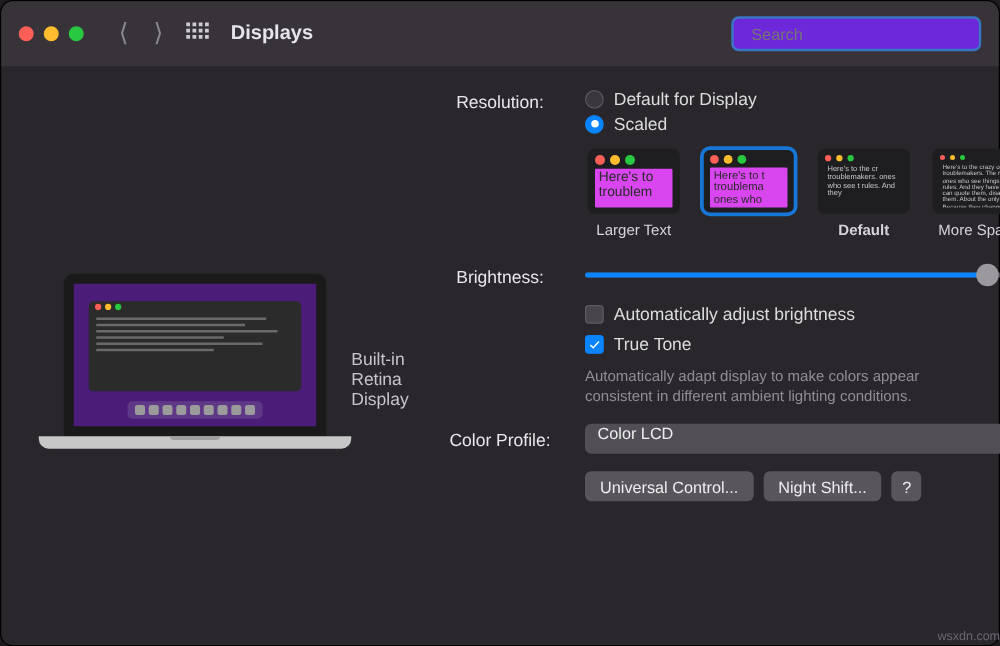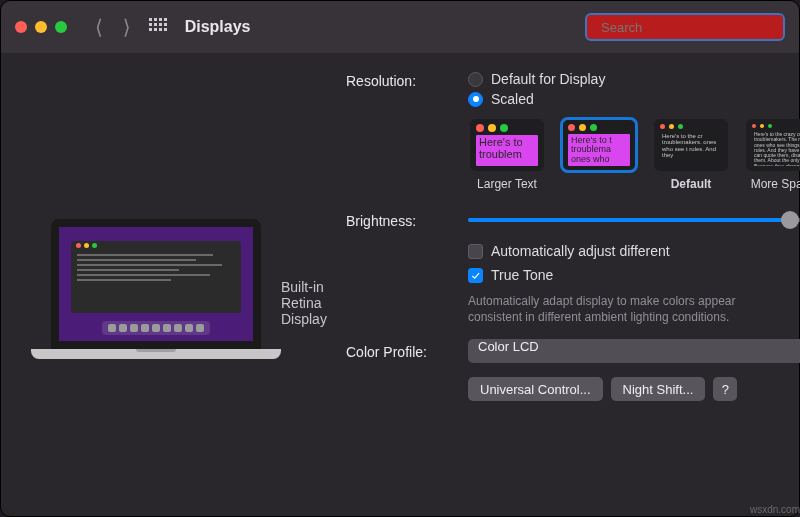--- a/index.html
+++ b/index.html
@@ -6,41 +6,41 @@
   body { width: 800px; height: 517px; background:#1e1c20; overflow:hidden; }
   .window { width:800px; height:517px; background:#2a272c; border-radius:10px; border:1px solid #000; display:flex; flex-direction:column; }
   .titlebar { height:52px; display:flex; align-items:center; padding:0 14px; background:#373339; border-top-left-radius:10px; border-top-right-radius:10px; }
   .traffic { display:flex; gap:8px; }
   .dot { width:12px; height:12px; border-radius:50%; }
   .nav { display:flex; gap:20px; margin-left:28px; }
   .chev { color:#8b878e; font-size:20px; line-height:1; cursor:default; }
   .grid-icon { margin-left:18px; width:18px; height:18px; display:grid; grid-template-columns:repeat(4,3px); grid-template-rows:repeat(3,3px); gap:2px; }
   .grid-icon span { background:#cfcbd2; }
   .title { margin-left:18px; color:#e8e5eb; font-size:16px; font-weight:600; }
-  .search { margin-left:auto; width:200px; height:28px; border:2px solid #3a75c4; border-radius:6px; display:flex; align-items:center; padding:0 8px; background:#b91c1c; }
+  .search { margin-left:auto; width:200px; height:28px; border:2px solid #3a75c4; border-radius:6px; display:flex; align-items:center; padding:0 8px; background:#6d28d9; }
   .search svg { width:14px; height:14px; stroke:#8b878e; fill:none; stroke-width:2; }
   .search input { flex:1; background:transparent; border:0; outline:0; color:#bbb; font-size:13px; margin-left:6px; }
   .content { flex:1; display:flex; }
   .sidebar { width:345px; padding:28px 30px 0 30px; display:flex; flex-direction:row; align-items:center; }
   .laptop-wrap { width:250px; height:160px; position:relative; }
   .screen { width:210px; height:130px; background:#4b1d78; border:8px solid #1a1a1a; border-radius:8px 8px 0 0; margin:0 auto; position:relative; overflow:hidden; }
   .screen .app { position:absolute; left:12px; top:14px; right:12px; bottom:28px; background:#2b2b2b; border-radius:4px; }
   .screen .tb { height:10px; display:flex; gap:3px; align-items:center; padding-left:5px;}
   .screen .tb span{ width:5px;height:5px;border-radius:50%; }
   .screen .lines span{ display:block; height:2px; background:#6a6a6a; margin:3px 6px; width:80%; }
   .dock { position:absolute; bottom:6px; left:50%; transform:translateX(-50%); display:flex; gap:3px; background:rgba(255,255,255,.12); padding:3px 6px; border-radius:4px;}
   .dock span{width:8px;height:8px;border-radius:2px;background:#9b9b9b;}
   .base{ width:250px; height:10px; background:#c7c7c7; border-radius:0 0 8px 8px; position:relative;}
   .base::after{content:"";position:absolute;top:0;left:50%;transform:translateX(-50%);width:40px;height:3px;background:#9f9f9f;border-radius:0 0 3px 3px;}
   .device-name{ margin-top:16px; width:220px; height:18px; background:#565358; border-radius:3px; filter:blur(2px);}
   .device-label{ margin-top:8px; color:#c8c4cc; font-size:14px; }
   .divider{ width:1px; background:#000; margin:8px 0;}
   .main { flex:1; padding:18px 20px 14px 0; color:#ddd; font-size:14px; display:flex; flex-direction:column; gap:10px;}
   .row{ display:flex; align-items:flex-start; gap:14px;}
-  .lab{ width:108px; text-align:left; color:#eae7ec; padding-top:2px;}
+  .lab{ width:108px; text-align:center; color:#eae7ec; padding-top:2px;}
   .radios{ display:flex; flex-direction:column; gap:4px;}
   .radio{ display:flex; align-items:center; gap:8px; cursor:pointer;}
   .r-outer{ width:15px; height:15px; border-radius:50%; border:1px solid #5a575d; background:#3a373d; display:flex; align-items:center; justify-content:center;}
   .r-outer.on{ background:#0a84ff; border-color:#0a84ff;}
   .r-outer.on::after{content:"";width:6px;height:6px;border-radius:50%;background:#fff;}
   .thumbs{ margin-left:122px; display:flex; gap:14px; margin-top:2px;}
   .thumb{ width:78px; display:flex; flex-direction:column; align-items:center; gap:6px;}
   .tprev{ width:74px; height:52px; background:#1e1d20; border-radius:6px; padding:5px 6px; display:flex; flex-direction:column; gap:3px; }
   .tprev.sel{ outline:3px solid #1677d6; outline-offset:-1px;}
   .tdots{ display:flex; gap:4px;}
@@ -214,21 +214,21 @@
           <div class="track">
               <div class="fill" id="bfill" style="width: 91%;"></div>
             </div>
           <div class="knob" id="bknob" style="left: 91%;"></div>
         </div>
       </div>
 
       <div style="margin-left:122px;display:flex;flex-direction:column;gap:8px;margin-top:4px">
         <div class="check">
           <div class="cbox"></div>
-          <span>Automatically adjust different</span>
+          <span>Automatically adjust brightness</span>
         </div>
         <div class="check">
           <div class="cbox on">
               <svg viewBox="0 0 24 24">
                 <polyline points="5 13 10 18 20 7"></polyline>
               </svg>
             </div>
           <span>True Tone</span>
         </div>
         <div class="desc">Automatically adapt display to make colors appear consistent in different ambient lighting conditions.</div>

